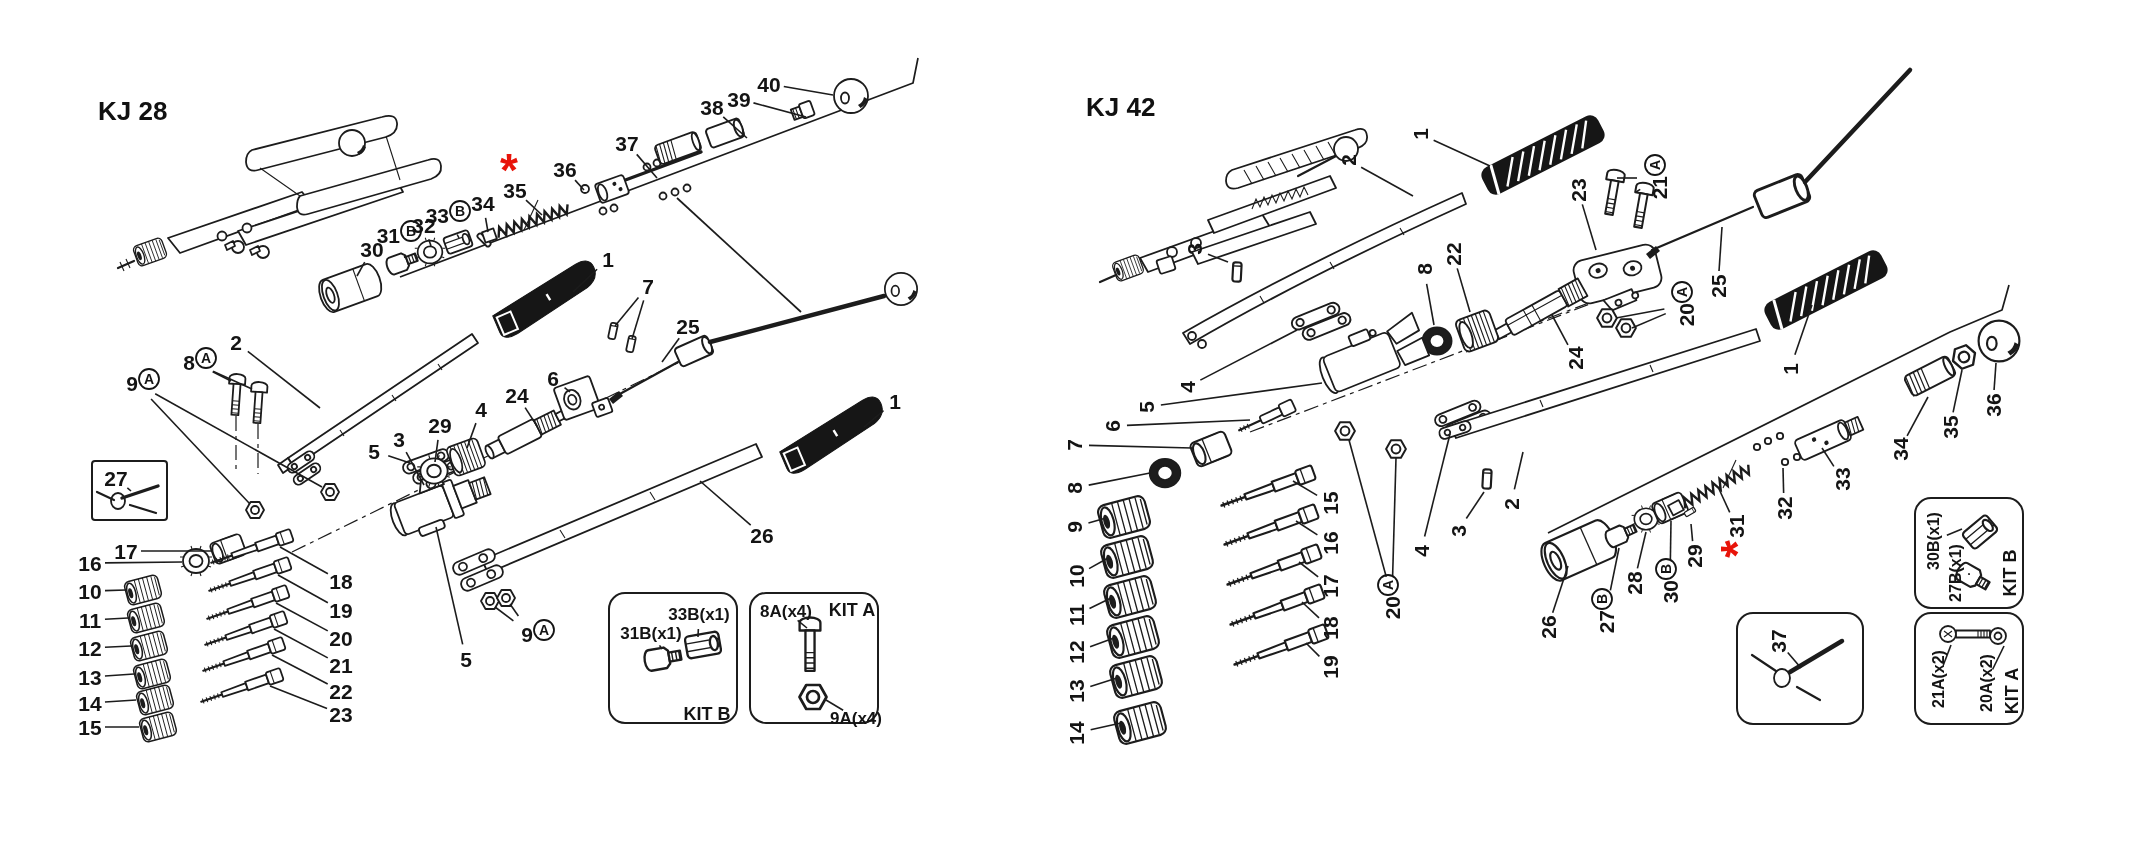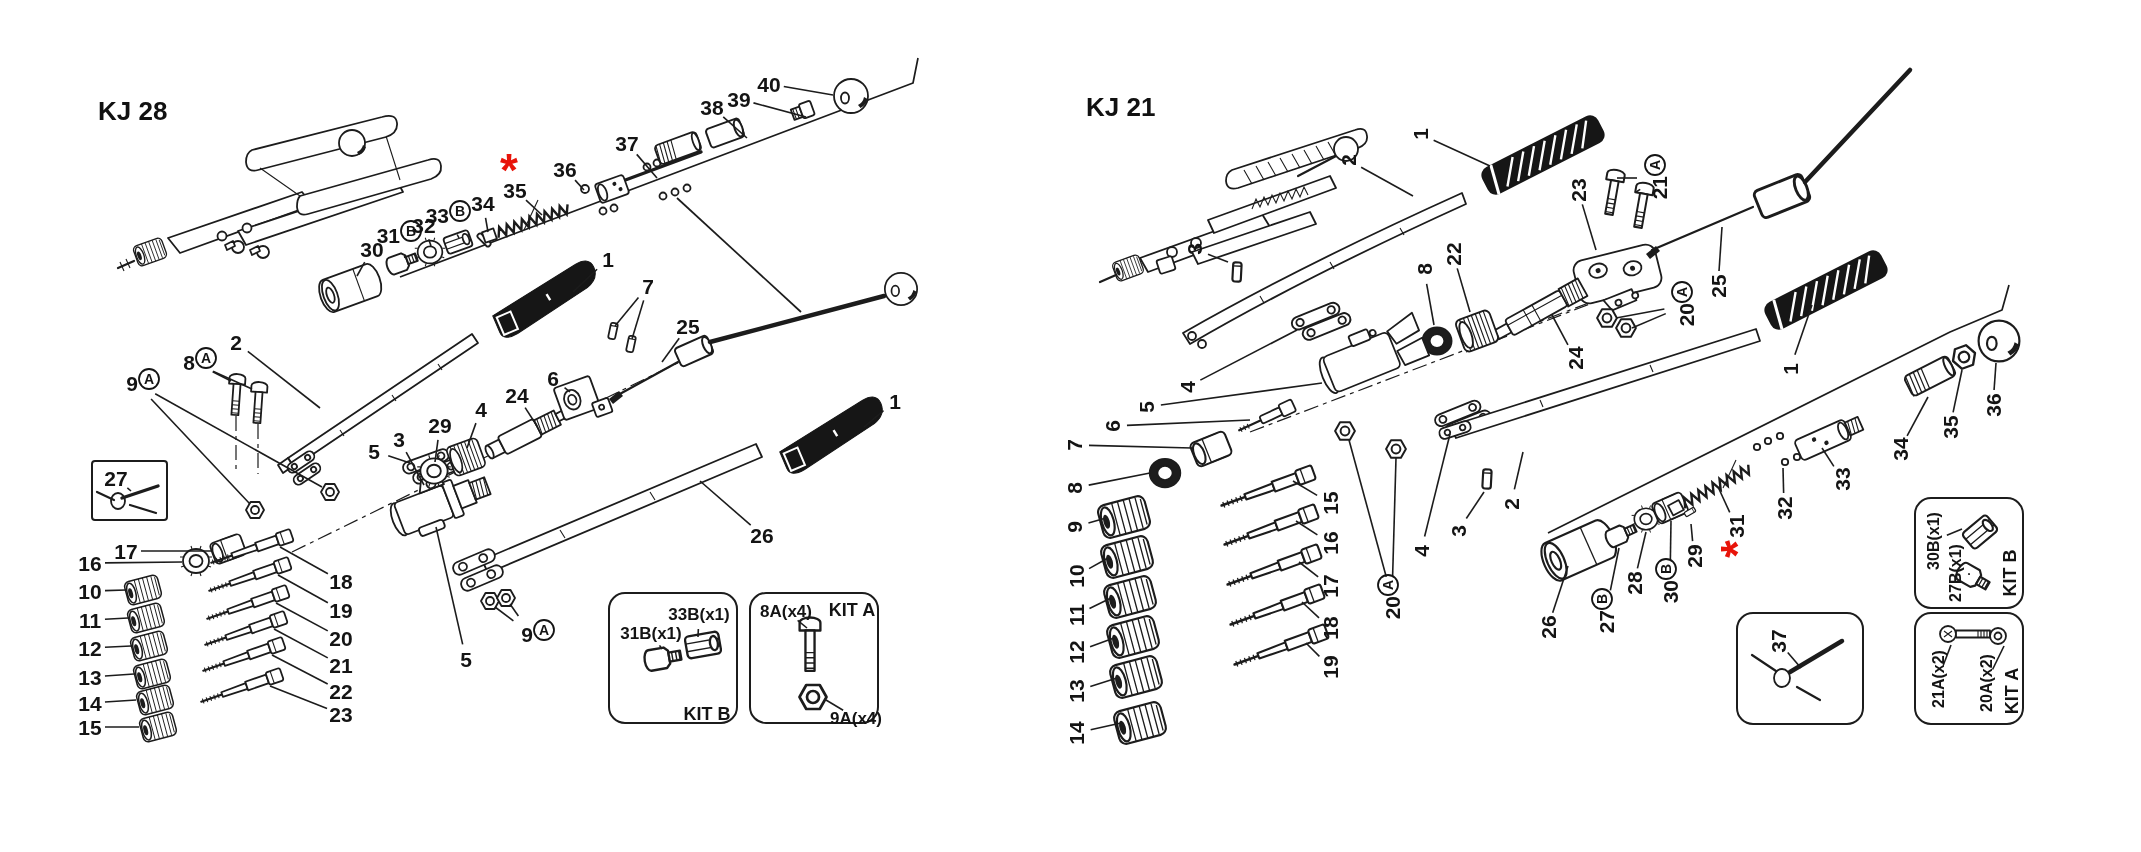--- a/index.html
+++ b/index.html
@@ -23,21 +23,21 @@
   .lbl{font-family:"Liberation Sans",sans-serif;font-weight:bold;fill:#141414;}
   .circ{fill:none;stroke:#141414;stroke-width:1.8;}
   .ast{font-family:"Liberation Sans",sans-serif;font-weight:bold;font-size:46px;}
   .box{fill:none;stroke:#1c1c1c;stroke-width:2;}
 </style>
 </head>
 <body>
 
 <div class="stage">
   <div id="title-left" class="title">KJ 28</div>
-  <div id="title-right" class="title">KJ 21</div>
+  <div id="title-right" class="title">KJ 42</div>
 
   <svg id="art" width="2141" height="852" viewBox="0 0 2141 852">
     <defs>
       <g id="bigcyl">
           <path class="oln" d="M-26,-17 h46 a8,17 0 0 1 0,34 h-46 a8,17 0 0 1 0,-34 z"></path>
           <ellipse class="oln" cx="-24" cy="0" rx="7" ry="16"></ellipse>
           <ellipse class="oln" cx="-24" cy="0" rx="3.5" ry="8"></ellipse>
           <path class="thin" d="M6,-17 v34"></path>
         </g>
       <g id="knurl">

